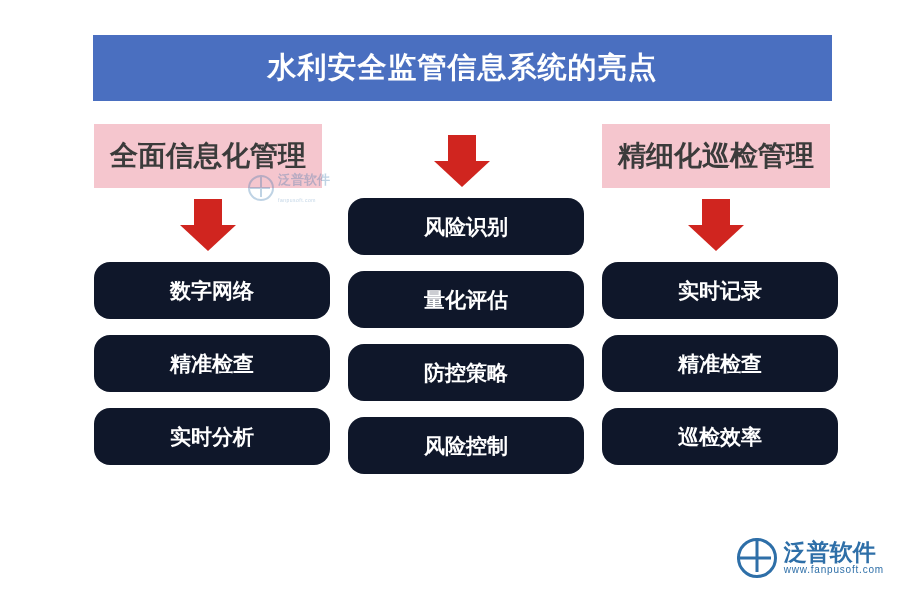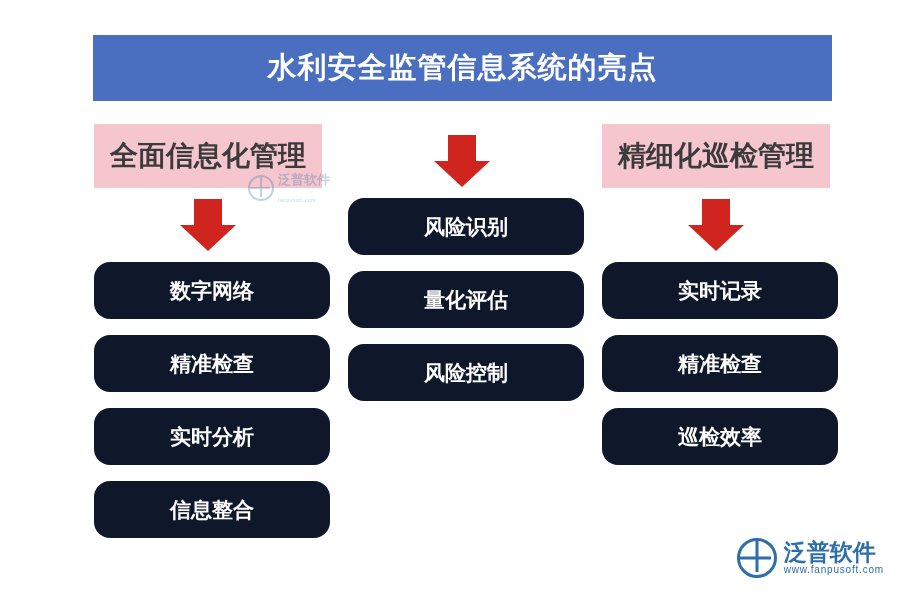--- a/index.html
+++ b/index.html
@@ -242,39 +242,39 @@
     </div>
     <div class="item-box">
       <span class="item-text">数字网络</span>
     </div>
     <div class="item-box">
       <span class="item-text">精准检查</span>
     </div>
     <div class="item-box">
       <span class="item-text">实时分析</span>
     </div>
-    <div class="item-box">
-      <span class="item-text">信息整合</span>
-    </div>
   </div>
 
   <div class="column col-1">
     <div class="arrow-wrap">
       <div class="arrow">
         <div class="shaft"></div>
         <div class="head"></div>
       </div>
     </div>
     <div class="item-box">
       <span class="item-text">风险识别</span>
     </div>
     <div class="item-box">
       <span class="item-text">量化评估</span>
     </div>
     <div class="item-box">
+      <span class="item-text">防控策略</span>
+    </div>
+    <div class="item-box">
       <span class="item-text">风险控制</span>
     </div>
   </div>
 
   <div class="column col-2">
     <div class="head-box">
       <span class="head-text">精细化巡检管理</span>
     </div>
     <div class="arrow-wrap">
       <div class="arrow">

